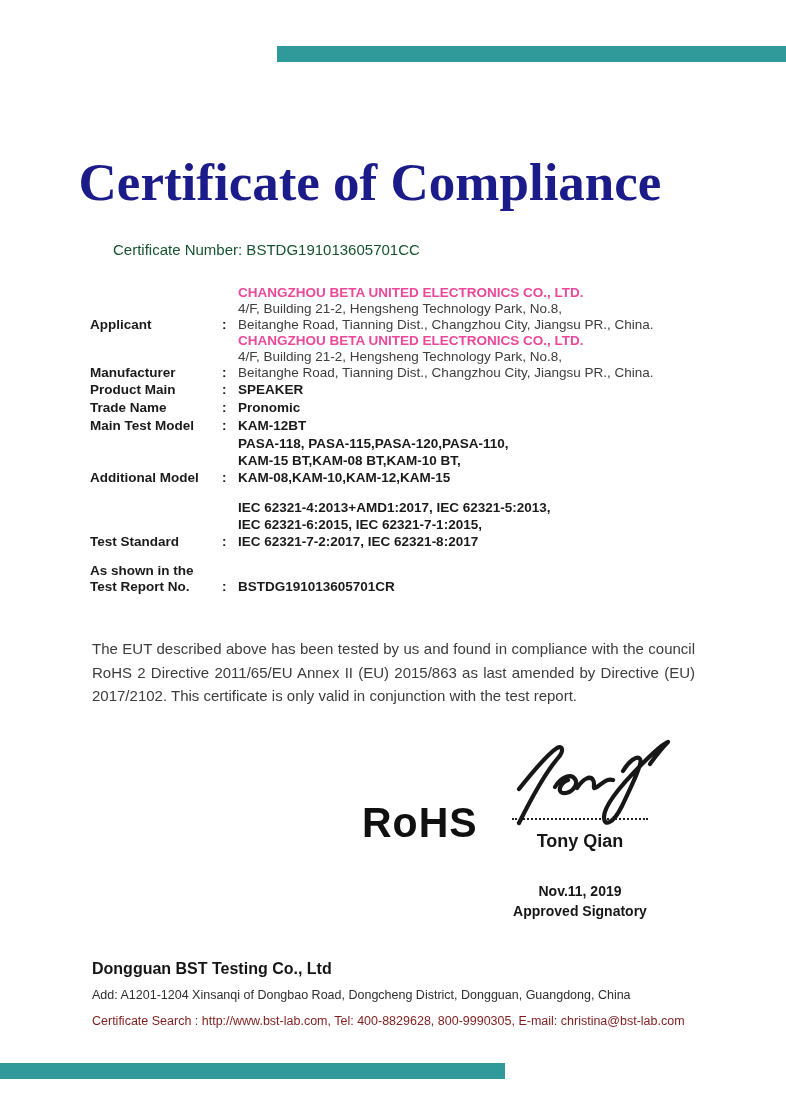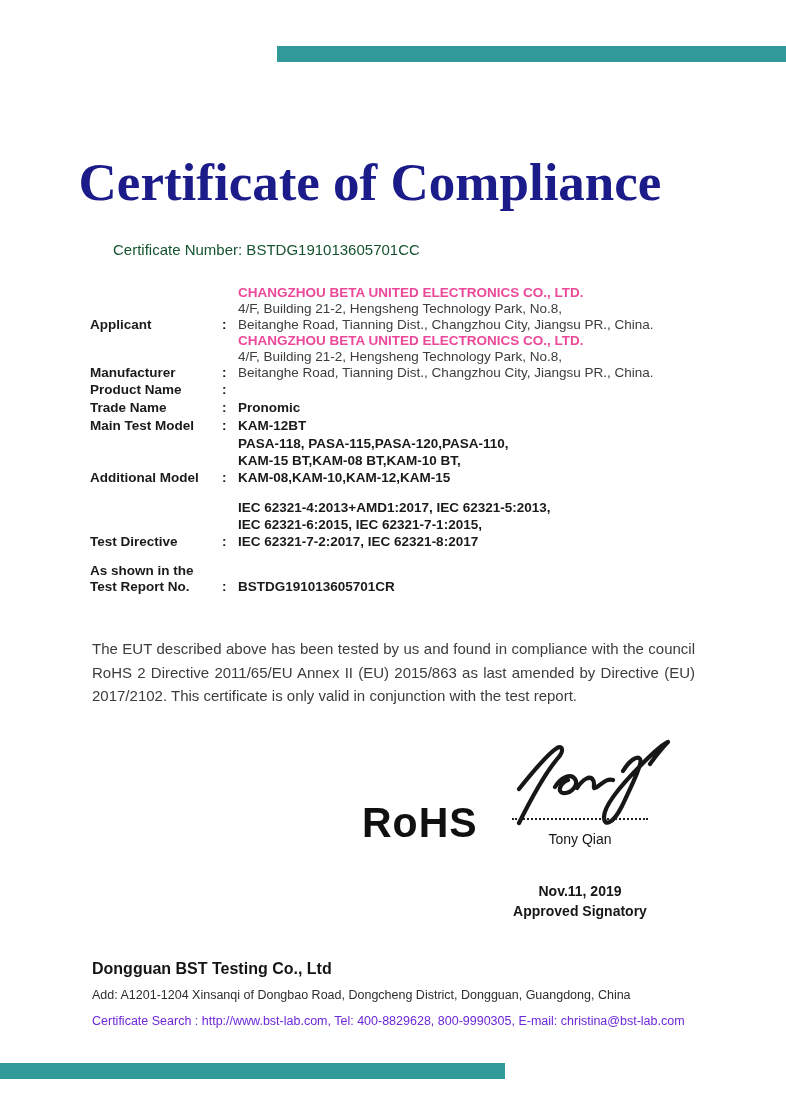--- a/index.html
+++ b/index.html
@@ -43,27 +43,27 @@
   .rohs{
     position:absolute;top:800px;left:362px;
     font-size:41px;font-weight:bold;color:#101010;letter-spacing:1px;
     transform:scaleY(1.02);
   }
   .sig-art{position:absolute;top:731px;left:505px;}
   .dotted-line{
     position:absolute;top:818px;left:512px;width:136px;height:0;
     border-bottom:2px dotted #222;
   }
-  .sig-name{position:absolute;top:831px;left:512px;width:136px;text-align:center;font-weight:normal;font-size:14px;color:#161616;}
+  .sig-name{position:absolute;top:831px;left:512px;width:136px;text-align:center;font-weight:bold;font-size:18px;color:#161616;}
   .sig-title{position:absolute;top:903px;left:482px;width:196px;text-align:center;font-weight:bold;font-size:14px;color:#161616;}
   .sig-date{position:absolute;top:883px;left:512px;width:136px;text-align:center;font-weight:bold;font-size:14px;color:#161616;}
 
   .footer-company{position:absolute;top:960px;left:92px;font-size:16px;font-weight:bold;color:#141414;}
   .footer-address{position:absolute;top:988px;left:92px;font-size:12.5px;color:#2e2e2e;}
-  .footer-contact{position:absolute;top:1014px;left:92px;font-size:12.5px;color:#6d28d9;}
+  .footer-contact{position:absolute;top:1014px;left:92px;font-size:12.5px;color:#7f1d1d;}
 </style>
 </head>
 <body>
 
 <div class="accent-bar top"></div>
 <div class="accent-bar bottom"></div>
 
 <div class="title">Certificate of Compliance</div>
 
 <div class="cert-number">Certificate Number: BSTDG191013605701CC</div>
@@ -84,22 +84,23 @@
     <div class="lbl">Manufacturer</div>
     <div class="col">:</div>
     <div class="val">
       <div class="company">CHANGZHOU BETA UNITED ELECTRONICS CO., LTD.</div>
       <div class="addr">4/F, Building 21-2, Hengsheng Technology Park, No.8,</div>
       <div class="addr">Beitanghe Road, Tianning Dist., Changzhou City, Jiangsu PR., China.</div>
     </div>
   </div>
 
   <div class="row single">
-    <div class="lbl">Product Name</div>
+    <div class="lbl">Product Main</div>
     <div class="col">:</div>
+    <div class="val">SPEAKER</div>
   </div>
 
   <div class="row single">
     <div class="lbl">Trade Name</div>
     <div class="col">:</div>
     <div class="val">Pronomic</div>
   </div>
 
   <div class="row single">
     <div class="lbl">Main Test Model</div>
@@ -111,21 +112,21 @@
     <div class="lbl">Additional Model</div>
     <div class="col">:</div>
     <div class="val">
       <div>PASA-118, PASA-115,PASA-120,PASA-110,</div>
       <div>KAM-15 BT,KAM-08 BT,KAM-10 BT,</div>
       <div>KAM-08,KAM-10,KAM-12,KAM-15</div>
     </div>
   </div>
 
   <div class="row multi gap13">
-    <div class="lbl">Test Directive</div>
+    <div class="lbl">Test Standard</div>
     <div class="col">:</div>
     <div class="val">
       <div>IEC 62321-4:2013+AMD1:2017, IEC 62321-5:2013,</div>
       <div>IEC 62321-6:2015, IEC 62321-7-1:2015,</div>
       <div>IEC 62321-7-2:2017, IEC 62321-8:2017</div>
     </div>
   </div>
 
   <div class="row multi gap13">
     <div class="lbl">

